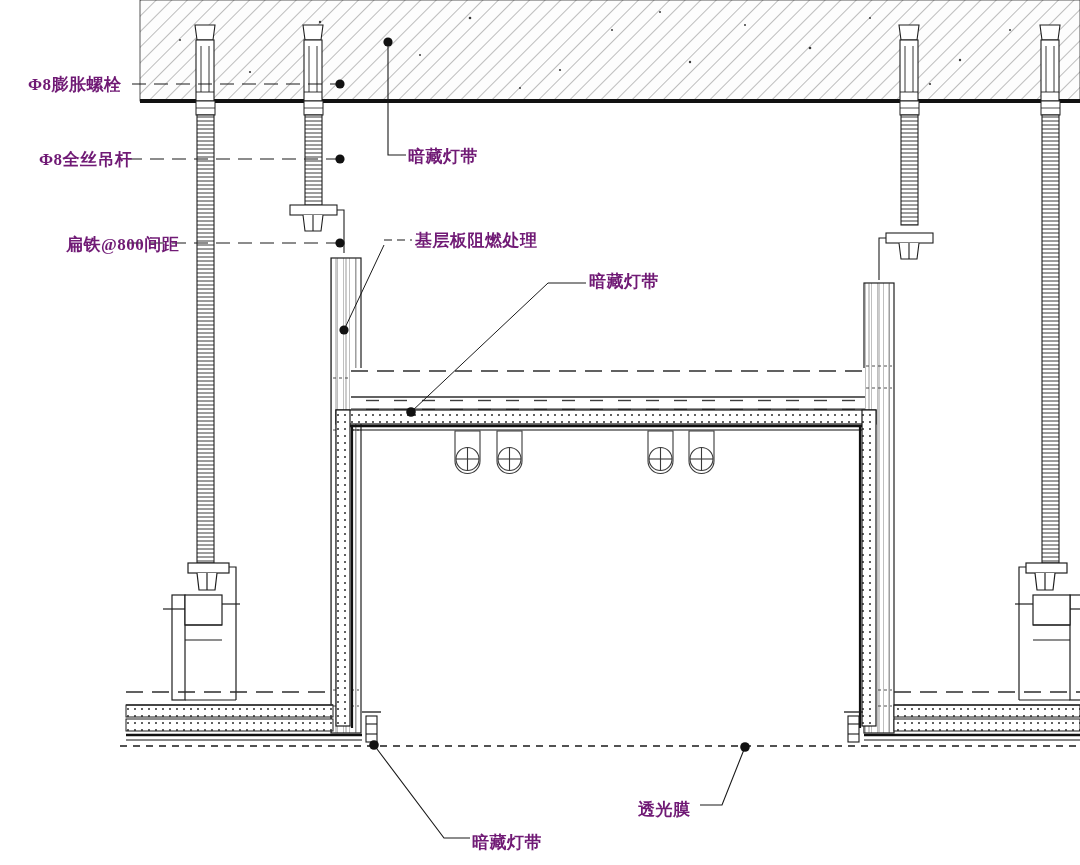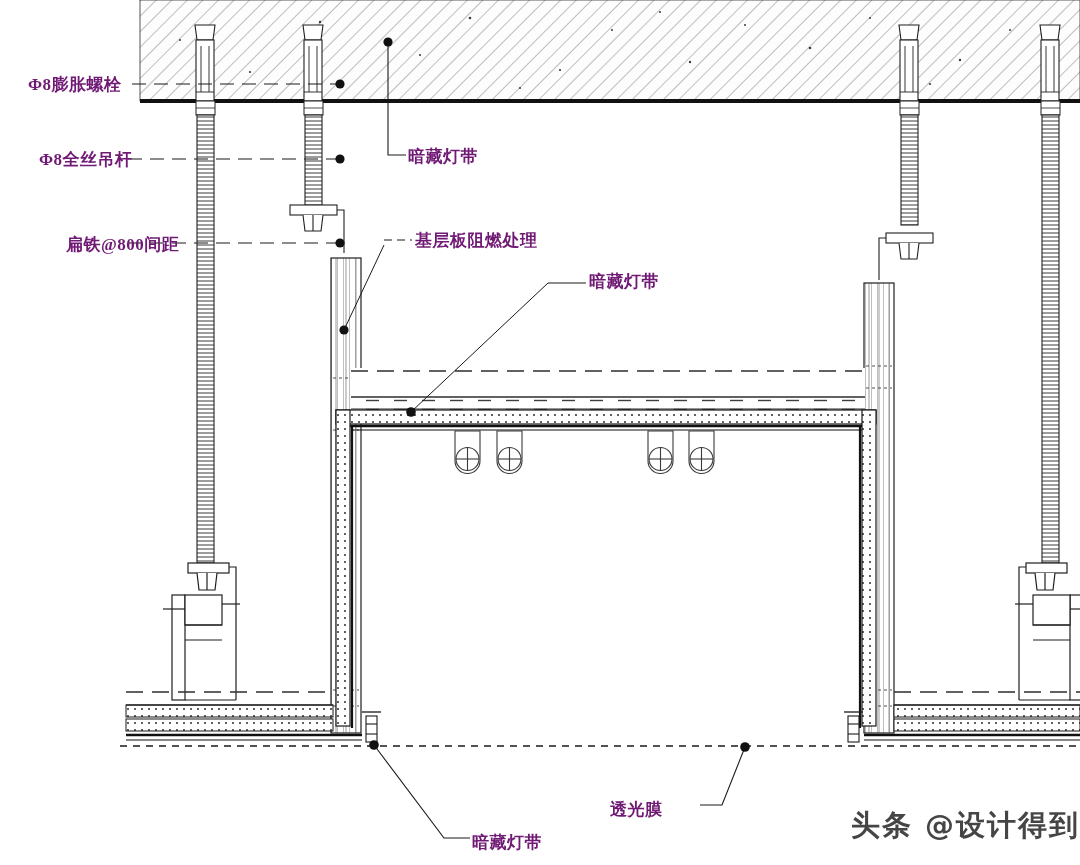--- a/index.html
+++ b/index.html
@@ -350,17 +350,16 @@
   <div class="lbl" style="left:18px;top:236px;margin-left:48px;">扁铁@800间距</div>
 
   <div class="lbl" style="left:408px;top:148px;">暗藏灯带</div>
 
   <div class="lbl" style="left:415px;top:232px;">基层板阻燃处理</div>
 
   <div class="lbl" style="left:589px;top:273px;">暗藏灯带</div>
 
   <div class="lbl" style="left:472px;top:834px;">暗藏灯带</div>
 
-  <div class="lbl" style="left:610px;top:801px;">透光膜</div>
-
-  <div class="wm" style="left:851px;top:806px;">头条 @设计得到</div>
+  <div class="lbl" style="left:638px;top:801px;">透光膜</div>
+
 
 </div>
 
 </body></html>

